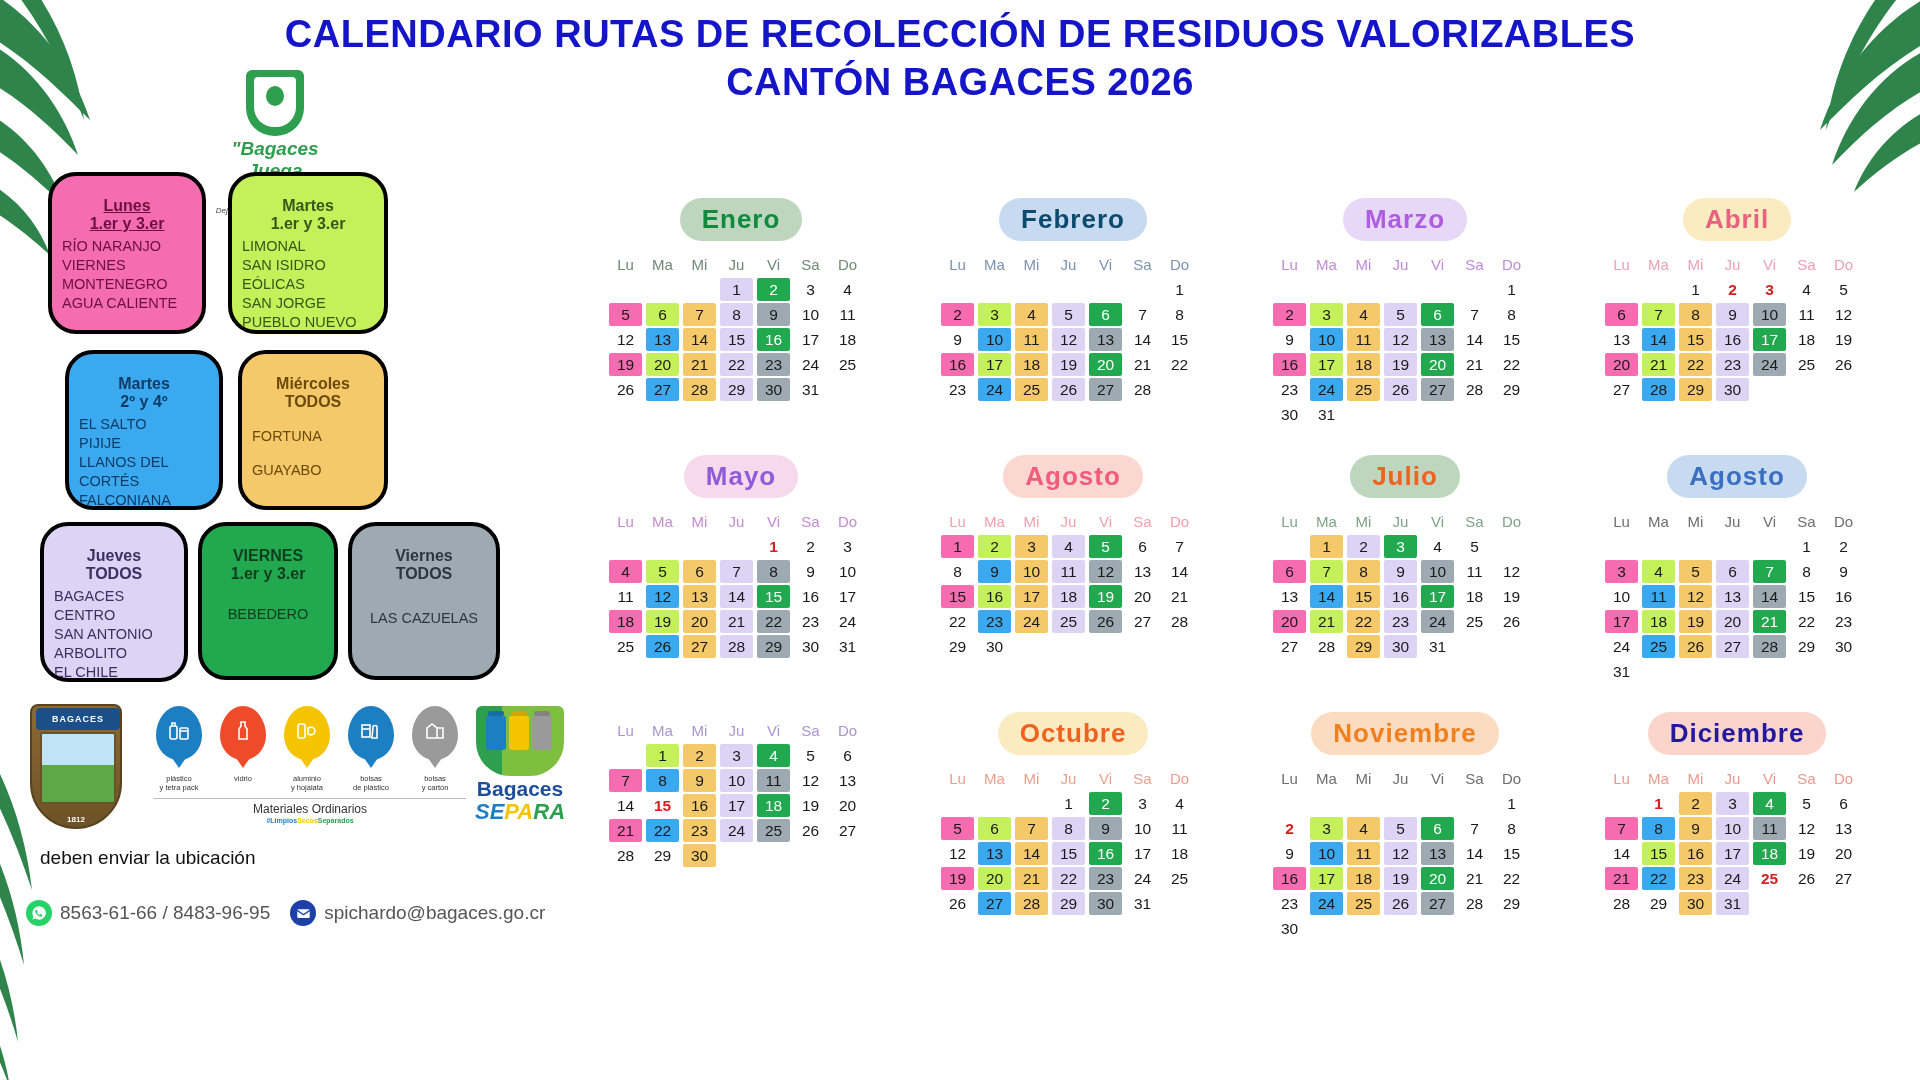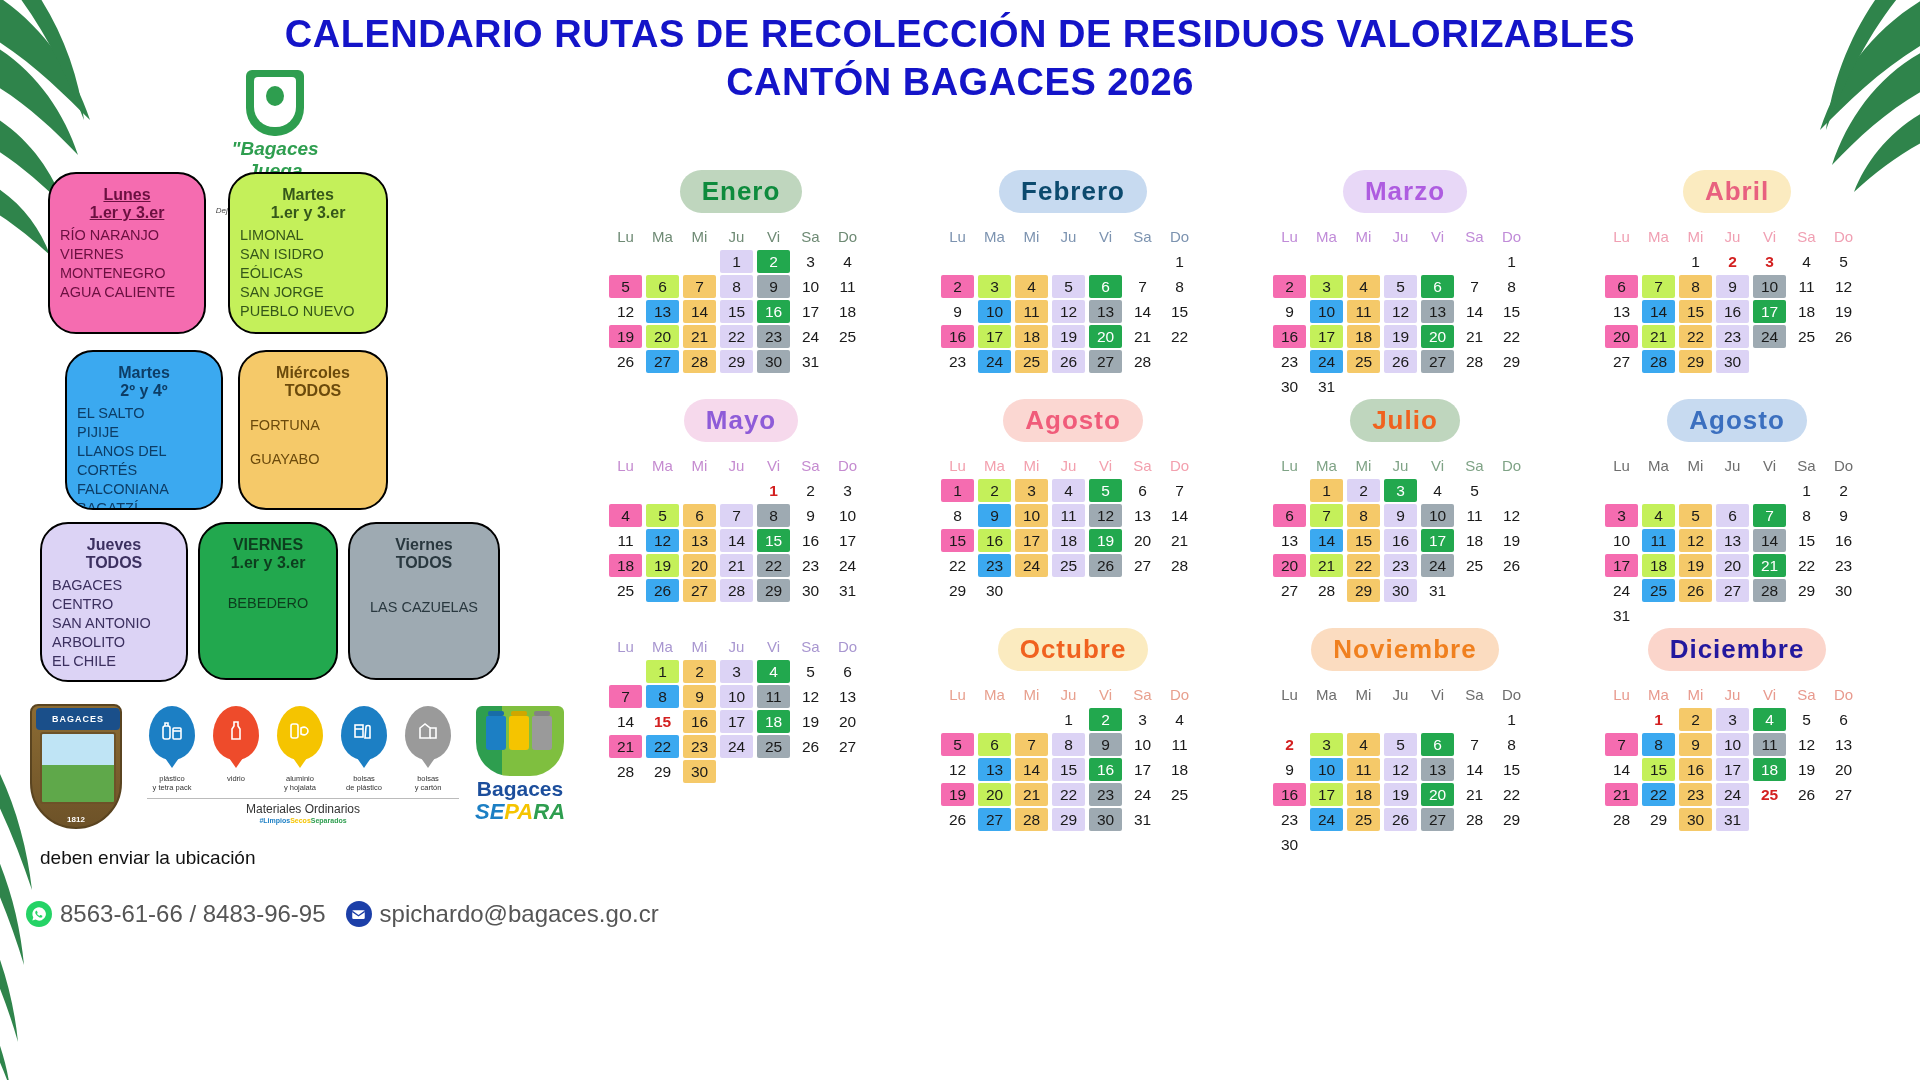--- a/index.html
+++ b/index.html
@@ -41,22 +41,22 @@
     content:""; position:absolute; left:20px; top:16px; width:18px; height:20px;
     border-radius:50%; background:#2E9E4F;
   }
   .logo-name1 { font-size:19px; font-weight:bold; font-style:italic; color:#2E9E4F; margin-top:2px;}
   .logo-name2 { font-size:19px; font-weight:bold; font-style:italic; color:#2E9E4F; }
   .logo-tag { font-size:8px; font-style:italic; color:#444; margin-top:2px;}
 
   
   .routes { position:absolute; top:172px; left:40px; width:420px; height:520px; }
   .card {
-    position:absolute; border:2px solid #000000; border-radius:28px;
-    padding:12px 10px; overflow:hidden;
+    position:absolute; border:4px solid #000000; border-radius:28px;
+    padding:21px 10px; overflow:hidden;
   }
   .card .c-h1 { font-weight:bold; font-size:16px; text-align:center; }
   .card .c-h2 { font-weight:bold; font-size:16px; text-align:center; margin-bottom:4px;}
   .card .c-list { font-size:14.5px; line-height:19px; }
   .card.underline .c-h1, .card.underline .c-h2 { text-decoration:underline; }
 
   .c-lunes   { left:8px;   top:0;    width:158px; height:162px; background:#F56CB0; color:#6b1040;}
   .c-martes1 { left:188px; top:0;    width:160px; height:162px; background:#C4F05A; color:#35571a;}
   .c-martes2 { left:25px;  top:178px;width:158px; height:160px; background:#3BA9F0; color:#0d3d66;}
   .c-miercol { left:198px; top:178px;width:150px; height:160px; background:#F5C969; color:#6b4a0c;}
@@ -79,21 +79,21 @@
   }
   .crest .field{
     position:absolute; top:26px; left:8px; width:76px; height:72px;
     background:linear-gradient(#bfe4f5 45%, #5fa84a 45%);
     border:2px solid #6d5228; border-radius:3px;
   }
   .crest .yr{
     position:absolute; bottom:3px; left:0; width:100%; text-align:center;
     font-size:8px; color:#fff; font-weight:bold;
   }
-  .mats { position:absolute; left:129px; top:6px; width:320px; }
+  .mats { position:absolute; left:136px; top:6px; width:320px; }
   .mat-row { display:flex; gap:6px; }
   .mat { width:58px; text-align:center; }
   .pin {
     width:46px; height:54px; margin:0 auto; border-radius:50% 50% 50% 50%/55% 55% 45% 45%;
     position:relative;
   }
   .pin::after{
     content:""; position:absolute; bottom:-8px; left:50%; transform:translateX(-50%);
     border-left:9px solid transparent; border-right:9px solid transparent;
   }
@@ -119,27 +119,27 @@
   .bin{ width:20px; height:34px; border-radius:2px 2px 3px 3px; position:relative;}
   .bin::before{content:"";position:absolute;top:-5px;left:2px;width:16px;height:5px;border-radius:2px;background:inherit;filter:brightness(.85);}
   .sep-b1{background:#1C7FC4;} .sep-b2{background:#F5C400;} .sep-b3{background:#9A9A9A;}
   .sep-t1{font-size:21px;font-weight:bold;color:#1C4E9C;line-height:22px;margin-top:2px;}
   .sep-t2{font-size:22px;font-weight:bold;font-style:italic;line-height:23px;}
   .sep-t2 i:nth-child(1){color:#1C7FC4;font-style:italic;}
   .sep-t2 i:nth-child(2){color:#F5C400;font-style:italic;}
   .sep-t2 i:nth-child(3){color:#2E9E4F;font-style:italic;}
 
   .note { position:absolute; left:40px; top:845px; width:520px; font-size:19px; line-height:26px; color:#111;}
-  .contact{ position:absolute; left:26px; top:900px; display:flex; align-items:center; gap:8px; font-size:24px; color:#555;}
+  .contact{ position:absolute; left:26px; top:900px; display:flex; align-items:center; gap:8px; font-size:19px; color:#555;}
   .ic-circle{ width:26px;height:26px;border-radius:50%; display:flex;align-items:center;justify-content:center;}
   .ic-wa{background:#25D366;} .ic-mail{background:#1C3FA8;}
 
   
   .months { position:absolute; left:575px; top:170px; width:1330px; }
-  .mrow { display:flex; }
+  .mrow { display:flex;margin-top:28px; }
   .month { width:332px; }
   .m-pill {
     display:inline-block; padding:6px 22px; border-radius:22px;
     font-size:26px; font-weight:bold; letter-spacing:1px;
   }
   .m-pill-wrap{ text-align:center; height:48px;}
   .m-grid { margin:6px auto 0 auto; width:268px; }
   .m-head, .m-week { display:flex; }
   .m-head span, .m-week span {
     width:33px; height:23px; line-height:23px; text-align:center;

